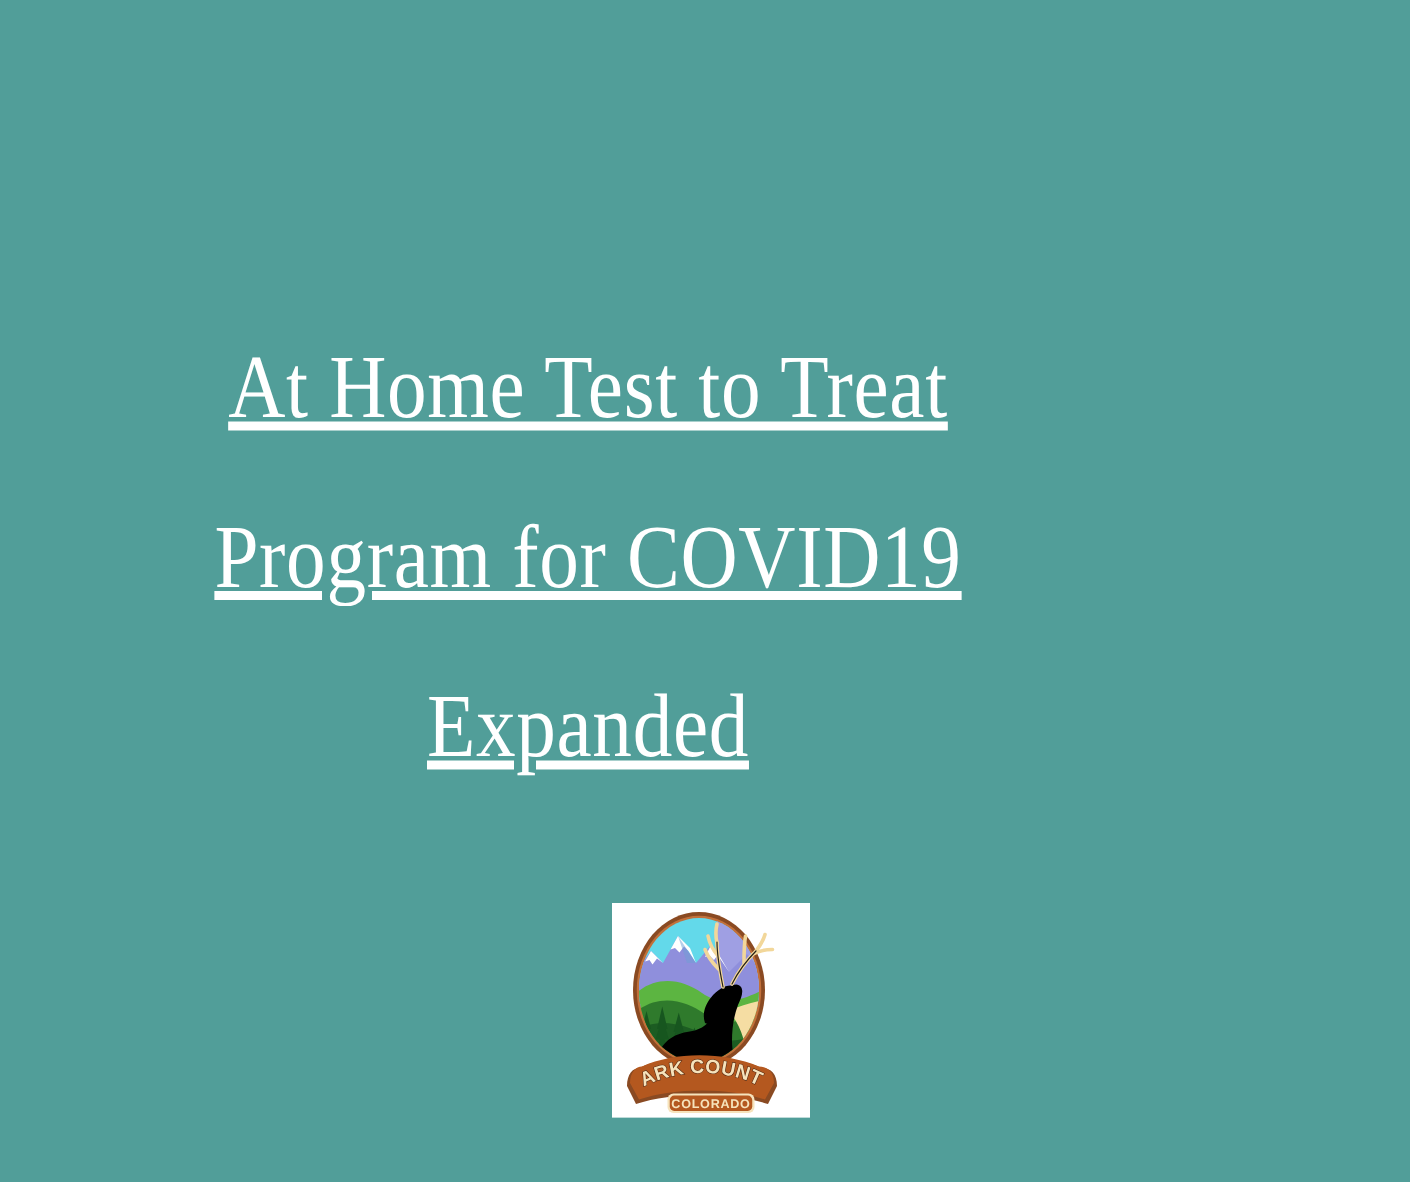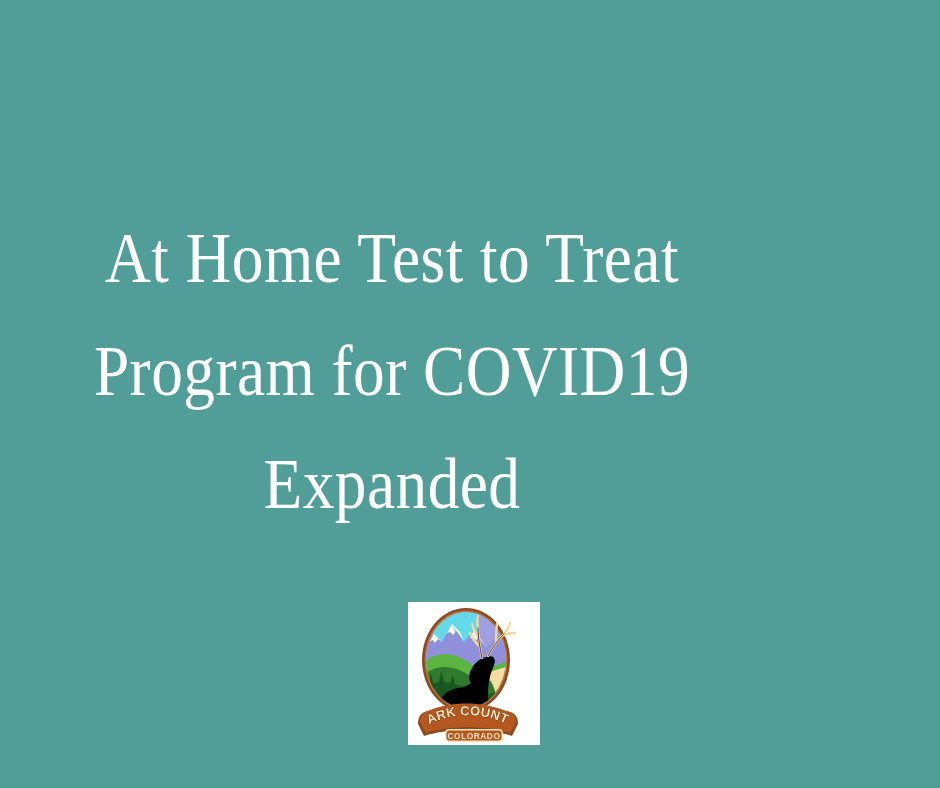--- a/index.html
+++ b/index.html
@@ -28,23 +28,24 @@
   
   #headline {
     position: absolute;
     top: 202px;
     left: 0;
     width: 784px;
     text-align: center;
     color: #ffffff;
     font-family: "Liberation Serif", "DejaVu Serif", serif;
     font-weight: 400;
-    font-size: 72px;
+    font-size: 60px;
     line-height: 113px;
     letter-spacing: 0.5px;
+    text-decoration: underline;
   }
 
   #headline .hl-line {
     display: block;
     white-space: nowrap;
     transform: scaleX(0.88);
     transform-origin: center center;
     color: #ffffff;
   }
 

